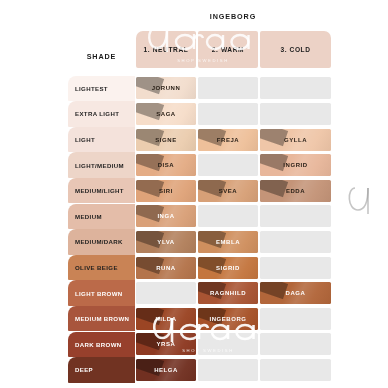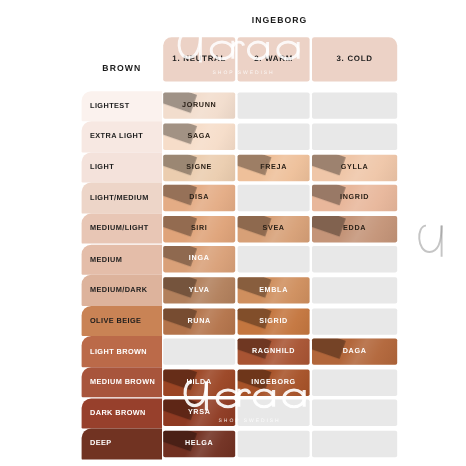--- a/index.html
+++ b/index.html
@@ -135,21 +135,21 @@
     margin-top:-4px;
   }
 </style>
 </head>
 <body>
 
 <div id="chart-root">
 
   <div class="undertone-title">INGEBORG</div>
 
-  <div class="shade-title">BROWN</div>
+  <div class="shade-title">SHADE</div>
 
   <div id="col-heads">
       <div class="col-head c0" style="background: rgb(236, 210, 198);">1. NEUTRAL</div>
       <div class="col-head c1" style="background: rgb(236, 210, 198);">2. WARM</div>
       <div class="col-head c2" style="background: rgb(236, 210, 198);">3. COLD</div>
     </div>
   <div id="grid-body">
       <div class="row-label" style="top: 75.5px; background: rgb(251, 242, 238); color: rgb(29, 29, 29);">LIGHTEST</div>
       <div class="cell c0" style="top: 77.3px; background: rgb(242, 221, 205);">
         <div class="streak"></div>

